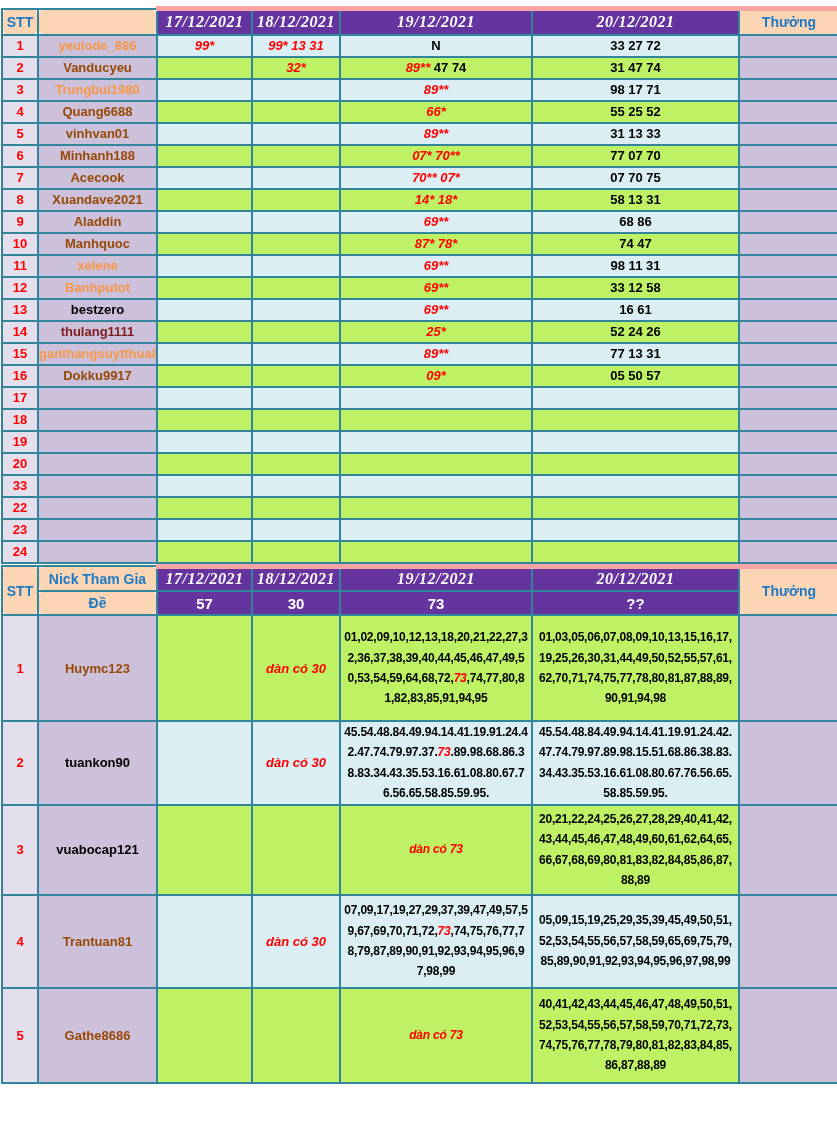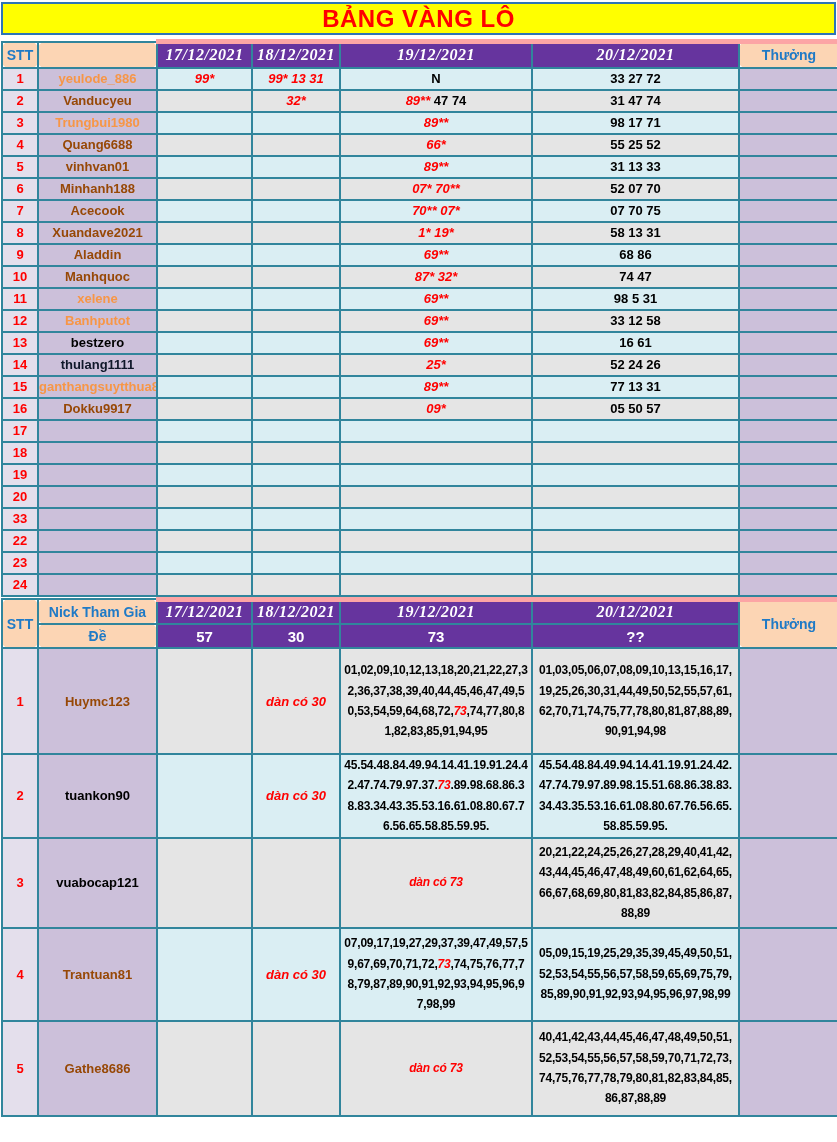--- a/index.html
+++ b/index.html
@@ -28,39 +28,38 @@
     font-family:"Liberation Serif",serif;font-style:italic;
     font-size:16px;font-weight:600;letter-spacing:.5px;
   }
   .h-purple-val{background:#66349E;color:#FFFFFF;font-size:15px;font-weight:bold;}
   .band{border-top:5px solid #fca5a5;}
   
   .stt{background:#E4DFEC;color:#FF0000;white-space:nowrap;}
   .nick{background:#CCC0DA;white-space:nowrap;}
   .reward{background:#CCC0DA;}
   .rowA{background:#DAEEF3;}
-  .rowB{background:#e5e5e5;}
+  .rowB{background:#bef264;}
   .t1cell{white-space:nowrap;}
   .numlist{
     font-size:12px;line-height:1.7;letter-spacing:-0.2px;
     padding:0 3px;word-break:break-all;color:#000000;
   }
   
   .c-r{color:#FF0000;font-style:italic;}
   .c-k{color:#000000;}
   .c-o{color:#F79646;}
   .c-b{color:#974806;}
-  .c-s{color:#0f172a;}
+  .c-s{color:#7f1d1d;}
 </style>
 </head>
 <body>
 
 <div class="sheet">
 
-  <div class="title-bar">BẢNG VÀNG LÔ</div>
   <div class="gap4"></div>
 
   <table>
     <colgroup>
       <col style="width:36px">
         <col style="width:119px">
         <col style="width:95px">
       <col style="width:88px">
         <col style="width:192px">
         <col style="width:207px">
@@ -122,66 +121,66 @@
           <td class="rowA t1cell"><span class="c-r">89**</span></td>
           <td class="rowA t1cell"><span class="c-k">31 13 33</span></td>
           <td class="reward"></td>
         </tr>
         <tr style="height: 22px;">
           <td class="stt">6</td>
           <td class="nick c-b">Minhanh188</td>
           <td class="rowB t1cell"></td>
           <td class="rowB t1cell"></td>
           <td class="rowB t1cell"><span class="c-r">07* 70**</span></td>
-          <td class="rowB t1cell"><span class="c-k">52 07 70</span></td>
+          <td class="rowB t1cell"><span class="c-k">77 07 70</span></td>
           <td class="reward"></td>
         </tr>
         <tr style="height: 22px;">
           <td class="stt">7</td>
           <td class="nick c-b">Acecook</td>
           <td class="rowA t1cell"></td>
           <td class="rowA t1cell"></td>
           <td class="rowA t1cell"><span class="c-r">70** 07*</span></td>
           <td class="rowA t1cell"><span class="c-k">07 70 75</span></td>
           <td class="reward"></td>
         </tr>
         <tr style="height: 22px;">
           <td class="stt">8</td>
           <td class="nick c-b">Xuandave2021</td>
           <td class="rowB t1cell"></td>
           <td class="rowB t1cell"></td>
-          <td class="rowB t1cell"><span class="c-r">1* 19*</span></td>
+          <td class="rowB t1cell"><span class="c-r">14* 18*</span></td>
           <td class="rowB t1cell"><span class="c-k">58 13 31</span></td>
           <td class="reward"></td>
         </tr>
         <tr style="height: 22px;">
           <td class="stt">9</td>
           <td class="nick c-b">Aladdin</td>
           <td class="rowA t1cell"></td>
           <td class="rowA t1cell"></td>
           <td class="rowA t1cell"><span class="c-r">69**</span></td>
           <td class="rowA t1cell"><span class="c-k">68 86</span></td>
           <td class="reward"></td>
         </tr>
         <tr style="height: 22px;">
           <td class="stt">10</td>
           <td class="nick c-b">Manhquoc</td>
           <td class="rowB t1cell"></td>
           <td class="rowB t1cell"></td>
-          <td class="rowB t1cell"><span class="c-r">87* 32*</span></td>
+          <td class="rowB t1cell"><span class="c-r">87* 78*</span></td>
           <td class="rowB t1cell"><span class="c-k">74 47</span></td>
           <td class="reward"></td>
         </tr>
         <tr style="height: 22px;">
           <td class="stt">11</td>
           <td class="nick c-o">xelene</td>
           <td class="rowA t1cell"></td>
           <td class="rowA t1cell"></td>
           <td class="rowA t1cell"><span class="c-r">69**</span></td>
-          <td class="rowA t1cell"><span class="c-k">98 5 31</span></td>
+          <td class="rowA t1cell"><span class="c-k">98 11 31</span></td>
           <td class="reward"></td>
         </tr>
         <tr style="height: 22px;">
           <td class="stt">12</td>
           <td class="nick c-o">Banhputot</td>
           <td class="rowB t1cell"></td>
           <td class="rowB t1cell"></td>
           <td class="rowB t1cell"><span class="c-r">69**</span></td>
           <td class="rowB t1cell"><span class="c-k">33 12 58</span></td>
           <td class="reward"></td>

